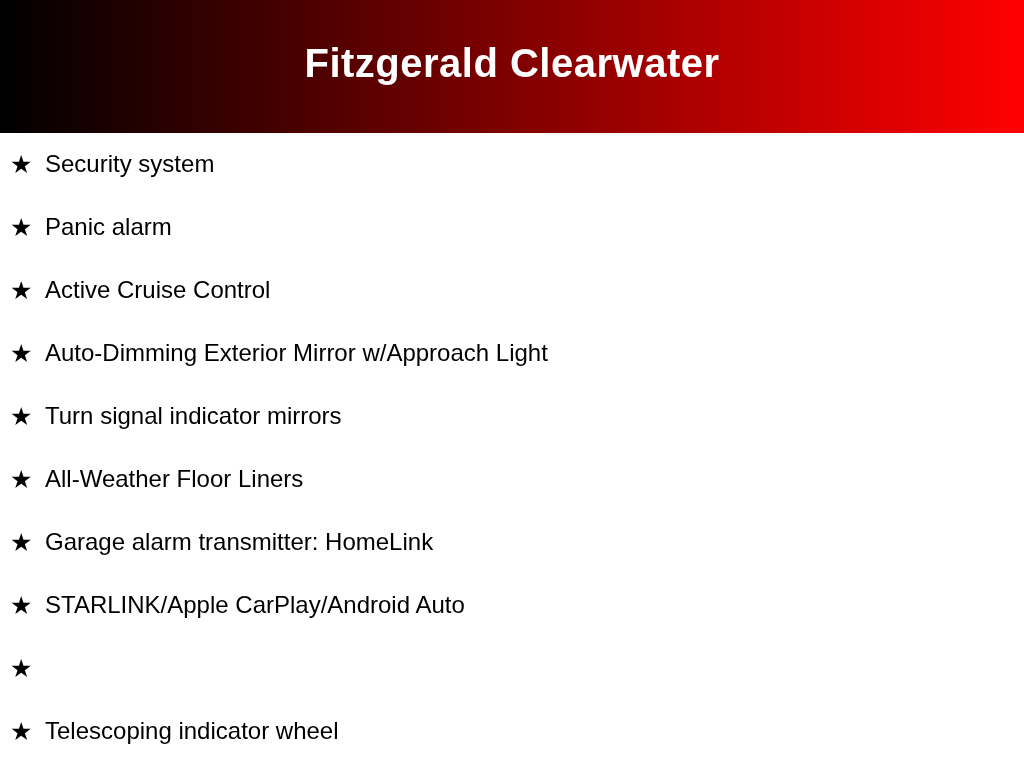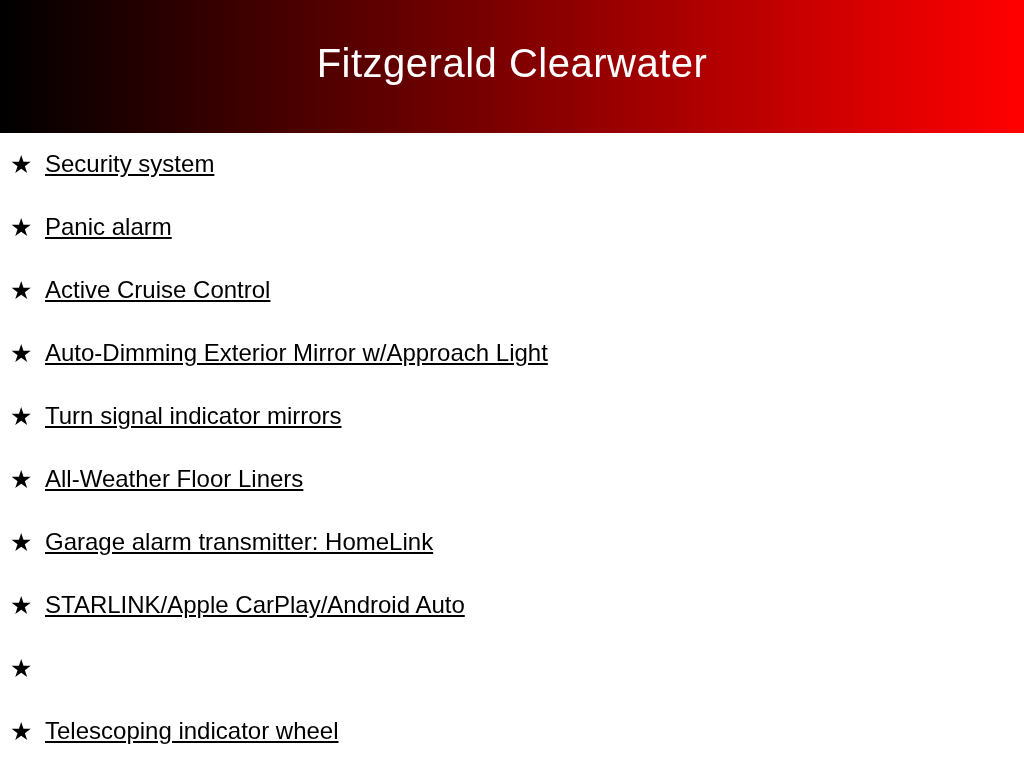--- a/index.html
+++ b/index.html
@@ -25,21 +25,21 @@
     background: linear-gradient(to right, #000000, #ff0000);
     display: flex;
     align-items: center;
     justify-content: center;
   }
   .header h1 {
     margin: 0;
     padding-bottom: 6px;
     color: #ffffff;
     font-size: 40px;
-    font-weight: 400;
+    font-weight: 700;
     letter-spacing: 0.5px;
   }
   .feature-list {
     list-style: none;
     margin: 0;
     padding: 0;
   }
   .feature-list li {
     height: 63px;
     display: flex;
@@ -53,21 +53,20 @@
     font-family: "DejaVu Sans", sans-serif;
     font-size: 25px;
     line-height: 1;
     color: #000000;
   }
   .label {
     font-size: 24px;
     line-height: 1.2;
     color: #000000;
     white-space: nowrap;
-    text-decoration: underline;
   }
 </style>
 </head>
 <body>
 
 <div class="slide">
   <div class="header">
     <h1>Fitzgerald Clearwater</h1>
   </div>
 

